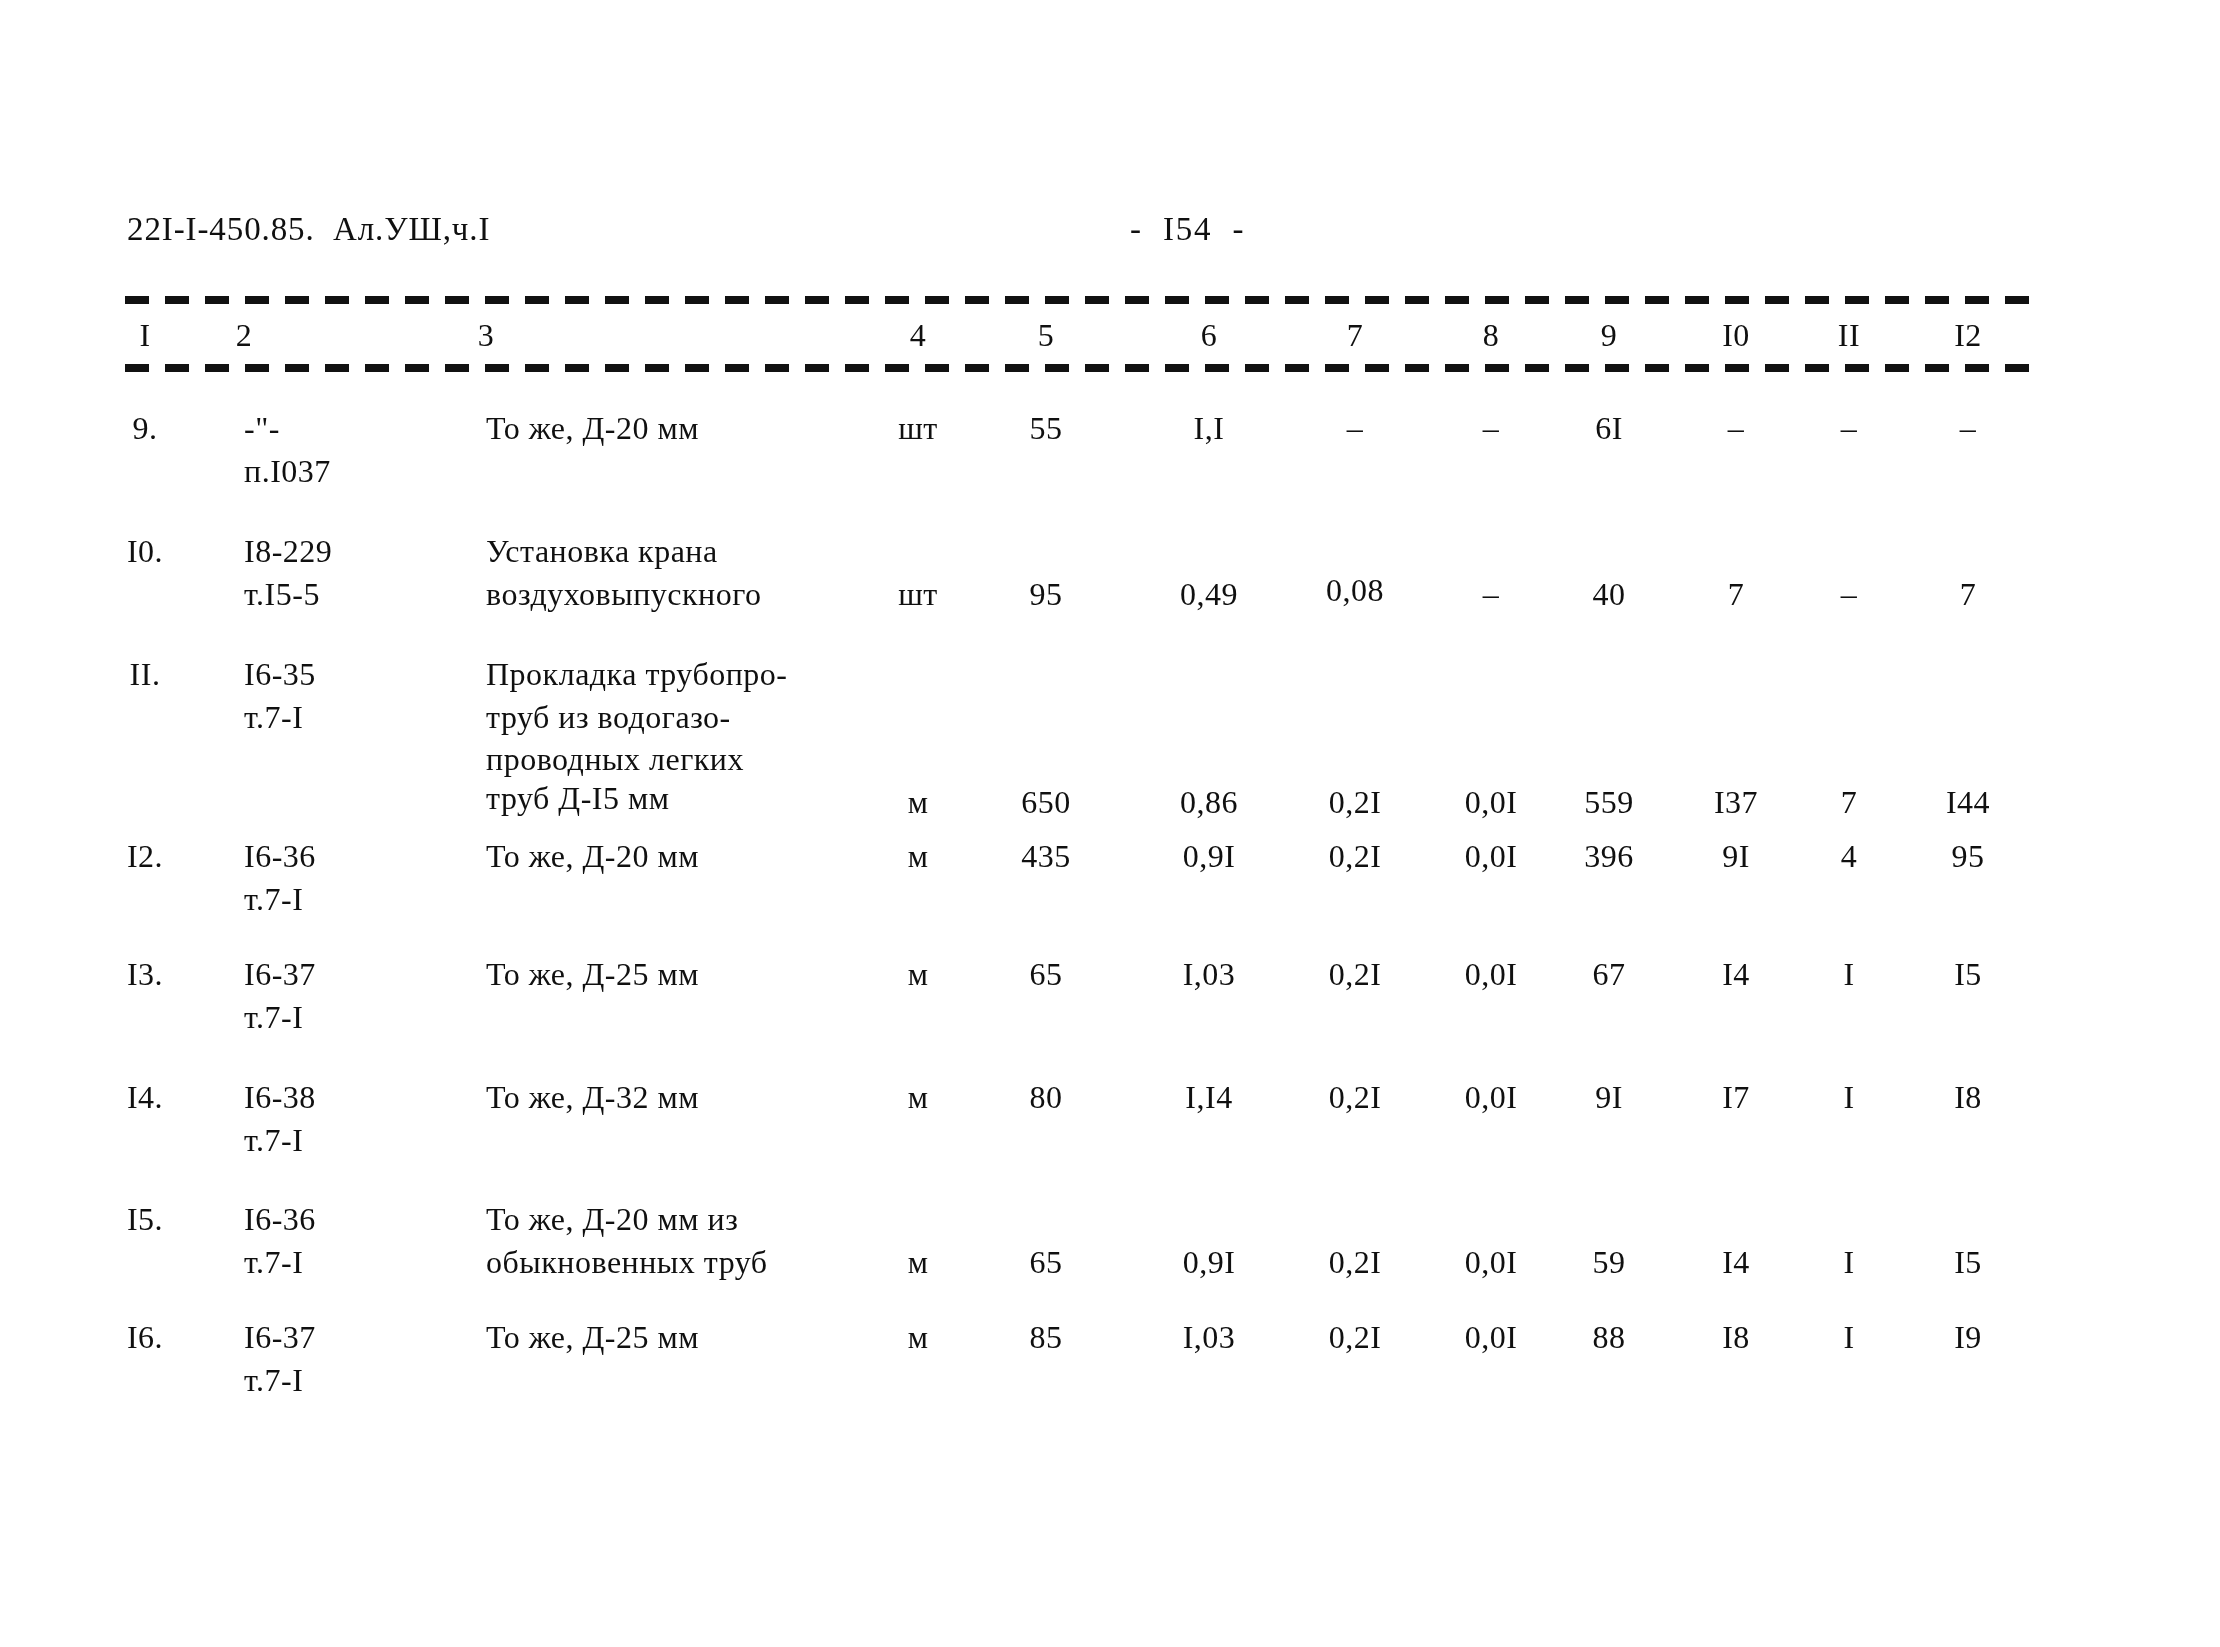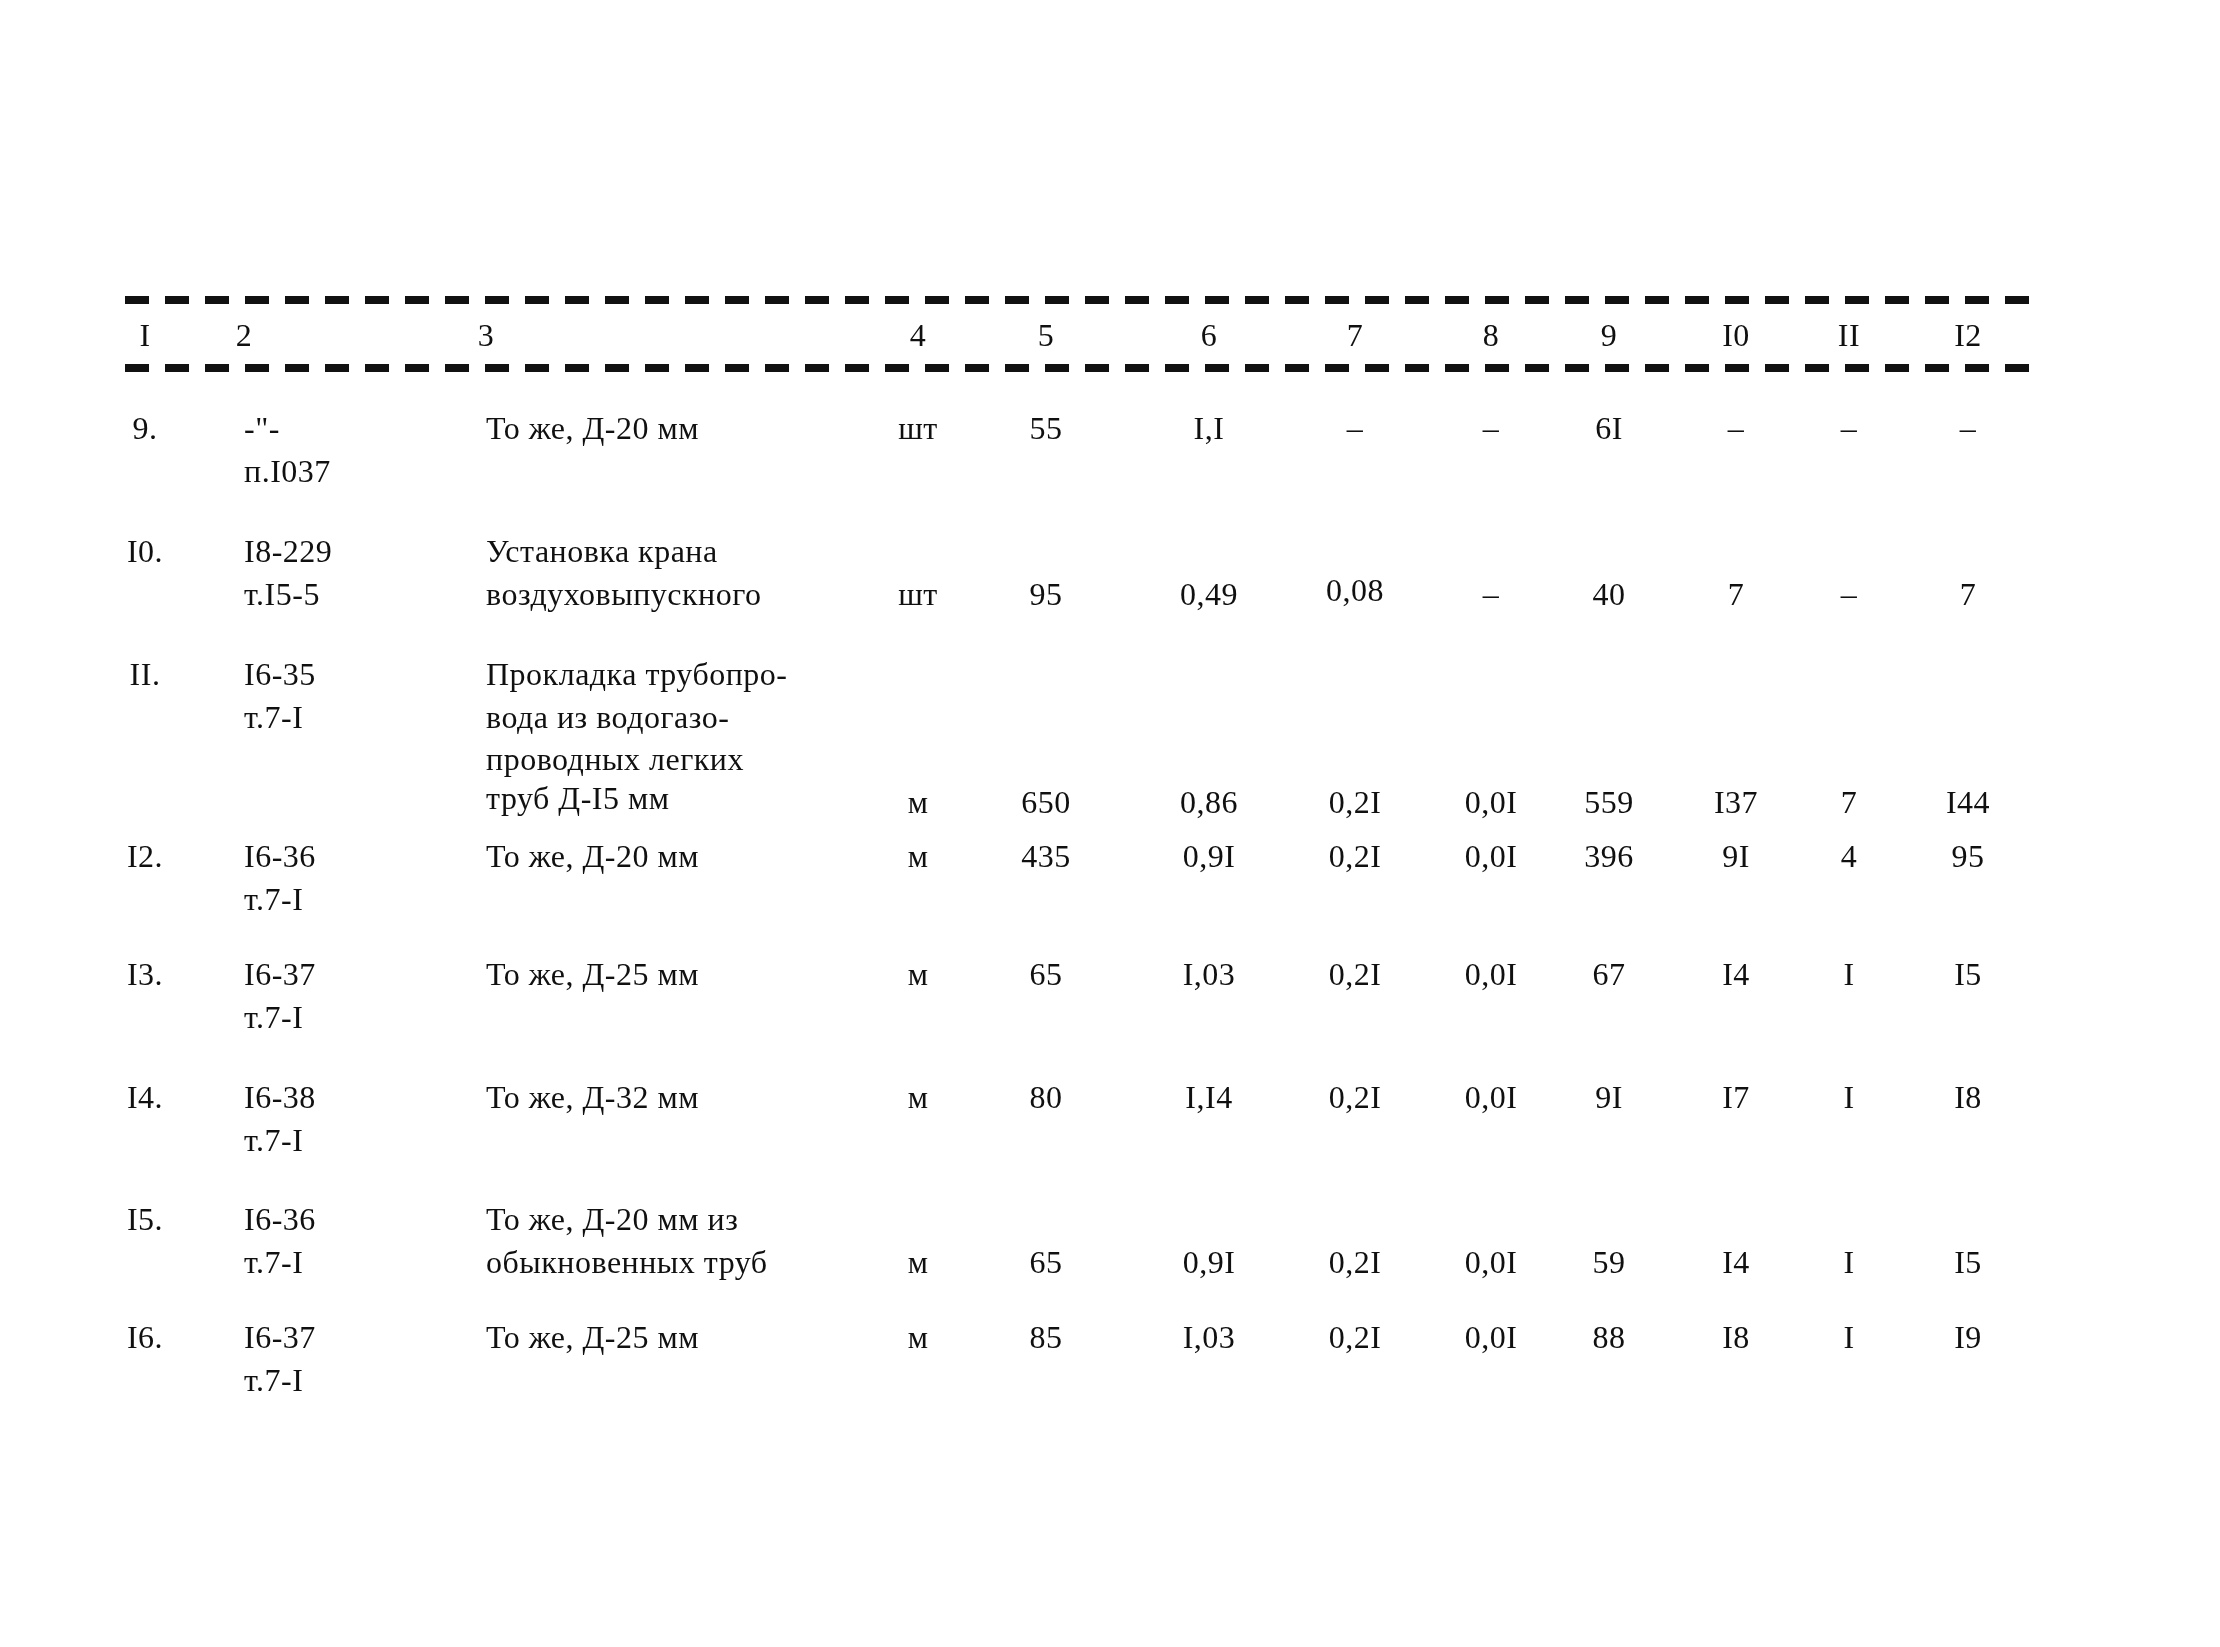--- a/index.html
+++ b/index.html
@@ -103,20 +103,24 @@
   .c12 { left: 1968px; }
 
   .num { text-align: center; transform: translateX(-50%); }
   .txt { text-align: left; }
 </style>
 </head>
 <body>
 
 <div class="page">
 
+  <div class="header-row">
+    <div class="doc-code">22I-I-450.85.  Ал.УШ,ч.I</div>
+    <div class="page-number">-  I54  -</div>
+  </div>
 
   <div class="dash-rule top"></div>
   <div class="dash-rule bottom"></div>
 
   <div class="trow hdr" id="hdr-row" style="top:314px; height:45px;">
     <div class="cell num c1">I</div>
     <div class="cell num c2">2</div>
     <div class="cell num c3">3</div>
     <div class="cell num c4">4</div>
     <div class="cell num c5">5</div>
@@ -159,21 +163,21 @@
         <div class="cell num c9" style="top: 43px;">40</div>
         <div class="cell num c10" style="top: 43px;">7</div>
         <div class="cell num c11" style="top: 43px;">–</div>
         <div class="cell num c12" style="top: 43px;">7</div>
       </div>
       <div class="trow" style="top: 653px;">
         <div class="cell num c1" style="top: 0px;">II.</div>
         <div class="cell txt c2" style="top: 0px;">I6-35</div>
         <div class="cell txt c2" style="top: 43px;">т.7-I</div>
         <div class="cell txt c3" style="top: 0px;">Прокладка трубопро-</div>
-        <div class="cell txt c3" style="top: 43px;">вода из водогазо-</div>
+        <div class="cell txt c3" style="top: 43px;">труб из водогазо-</div>
         <div class="cell txt c3" style="top: 85px;">проводных легких</div>
         <div class="cell txt c3" style="top: 124px;">труб Д-I5 мм</div>
         <div class="cell num c4" style="top: 128px;">м</div>
         <div class="cell num c5" style="top: 128px;">650</div>
         <div class="cell num c6" style="top: 128px;">0,86</div>
         <div class="cell num c7" style="top: 128px;">0,2I</div>
         <div class="cell num c8" style="top: 128px;">0,0I</div>
         <div class="cell num c9" style="top: 128px;">559</div>
         <div class="cell num c10" style="top: 128px;">I37</div>
         <div class="cell num c11" style="top: 128px;">7</div>

